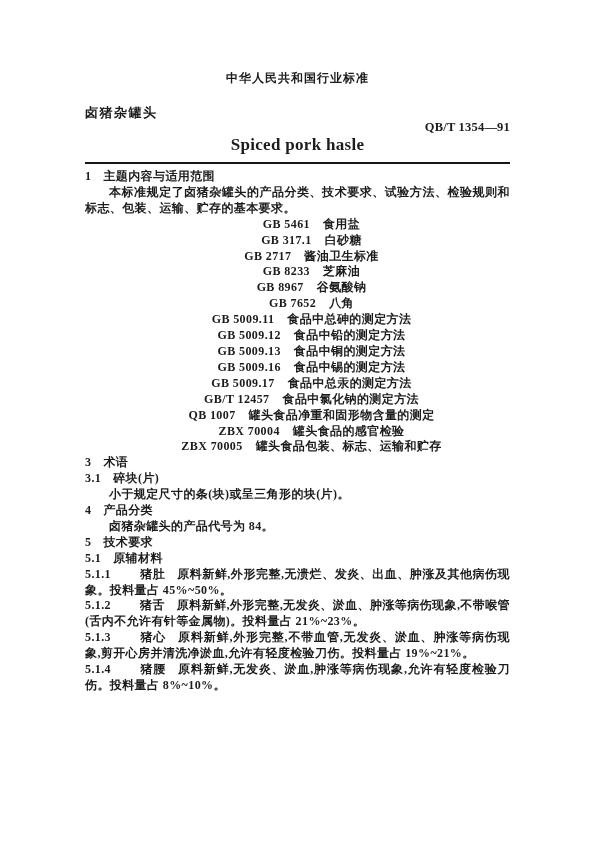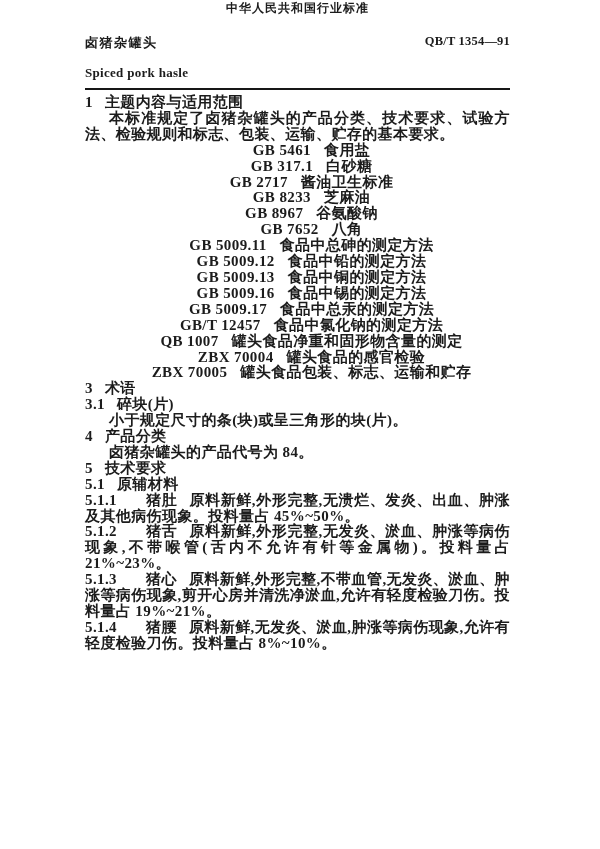--- a/index.html
+++ b/index.html
@@ -14,54 +14,55 @@
     font-weight: bold;
     overflow: hidden;
   }
   .content {
     position: absolute;
     left: 85px;
     top: 0;
     width: 425px;
   }
   .org-line {
+    margin-top: 70px;
     text-align: center;
     font-size: 12px;
     letter-spacing: 1px;
     white-space: nowrap;
   }
   .title-row {
     position: relative;
     margin-top: 17px;
     text-align: left;
     font-size: 13px;
     height: 17px;
   }
   .title-cn { letter-spacing: 1.5px; }
   .std-no {
     position: absolute;
     right: 0;
-    top: 0;
+    top: 16px;
     font-size: 12.5px;
     letter-spacing: 0.2px;
   }
   .title-en {
     margin-top: 14px;
-    text-align: left;
-    font-size: 13px;
+    text-align: center;
+    font-size: 17px;
     letter-spacing: 0.3px;
   }
   .rule {
     margin-top: 7px;
     height: 2px;
     background: #161616;
   }
   .doc-body {
     margin-top: 5px;
-    font-size: 15px;
+    font-size: 12px;
     line-height: 15.9px;
     letter-spacing: 0.4px;
   }
   .line { text-align: justify; }
   .heading .num { margin-right: 12px; }
   .para { text-indent: 24px; }
   .ref { padding-left: 28px; text-align: center; }
   .ref .code { margin-right: 13px; white-space: nowrap; }
   .item .num { margin-right: 29px; }
   .item .label { margin-right: 12px; }

